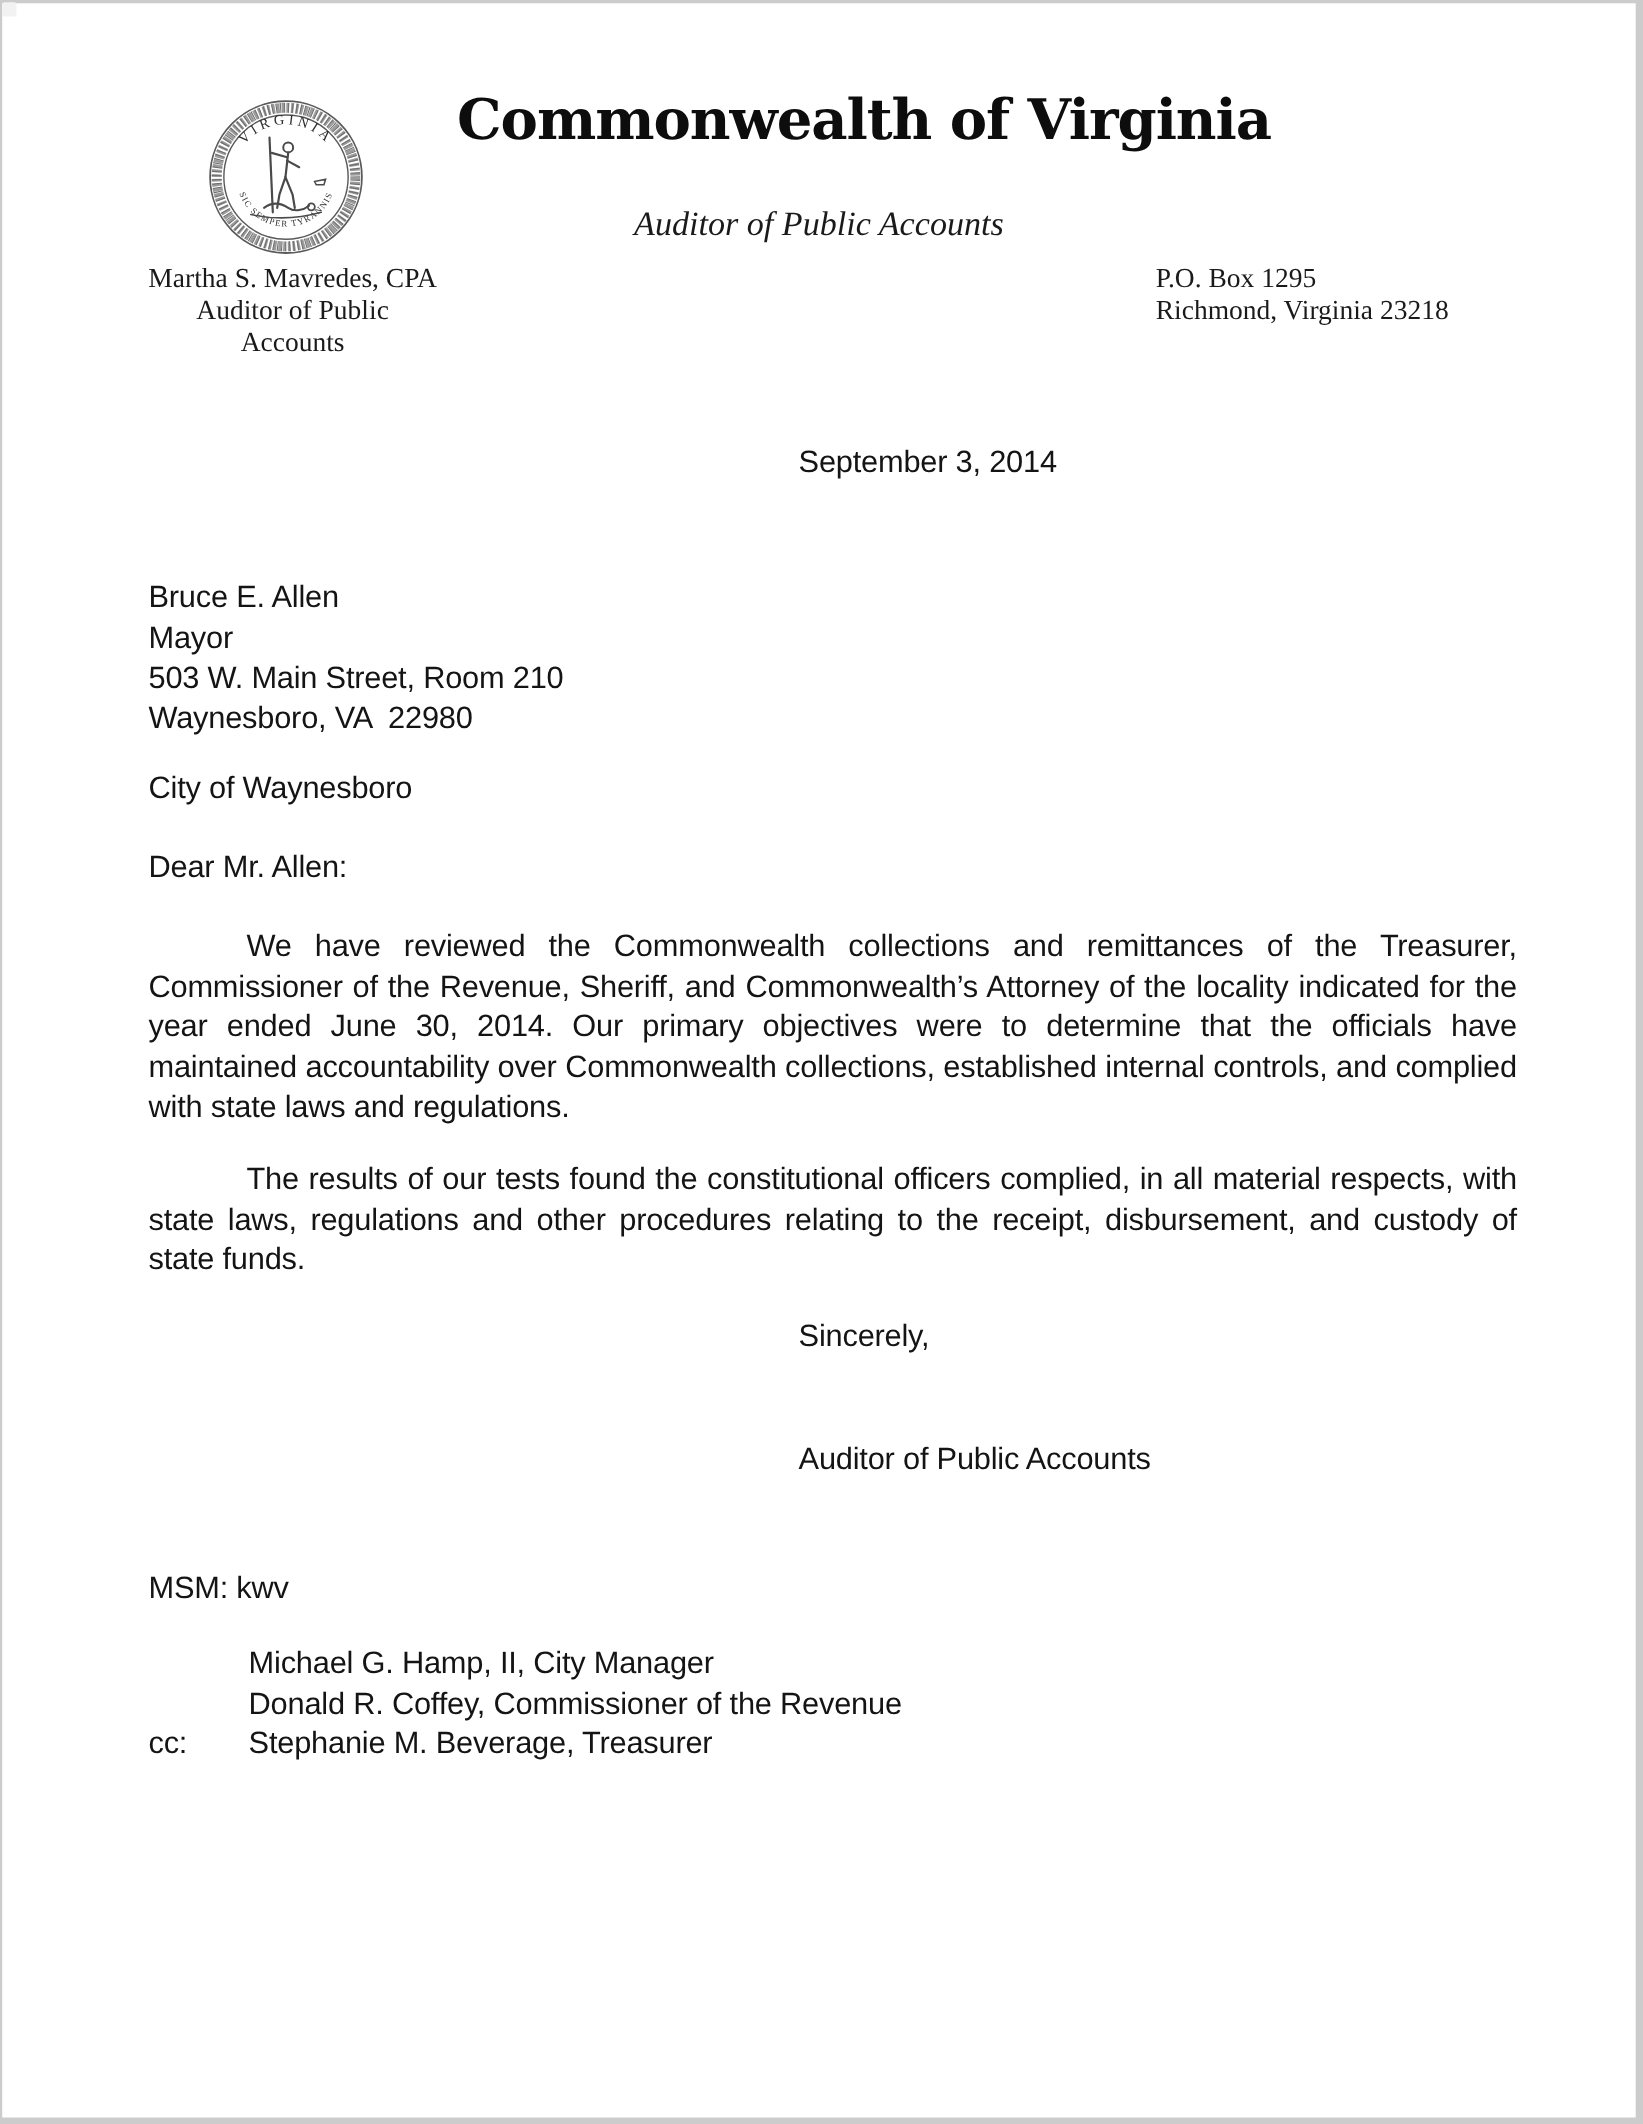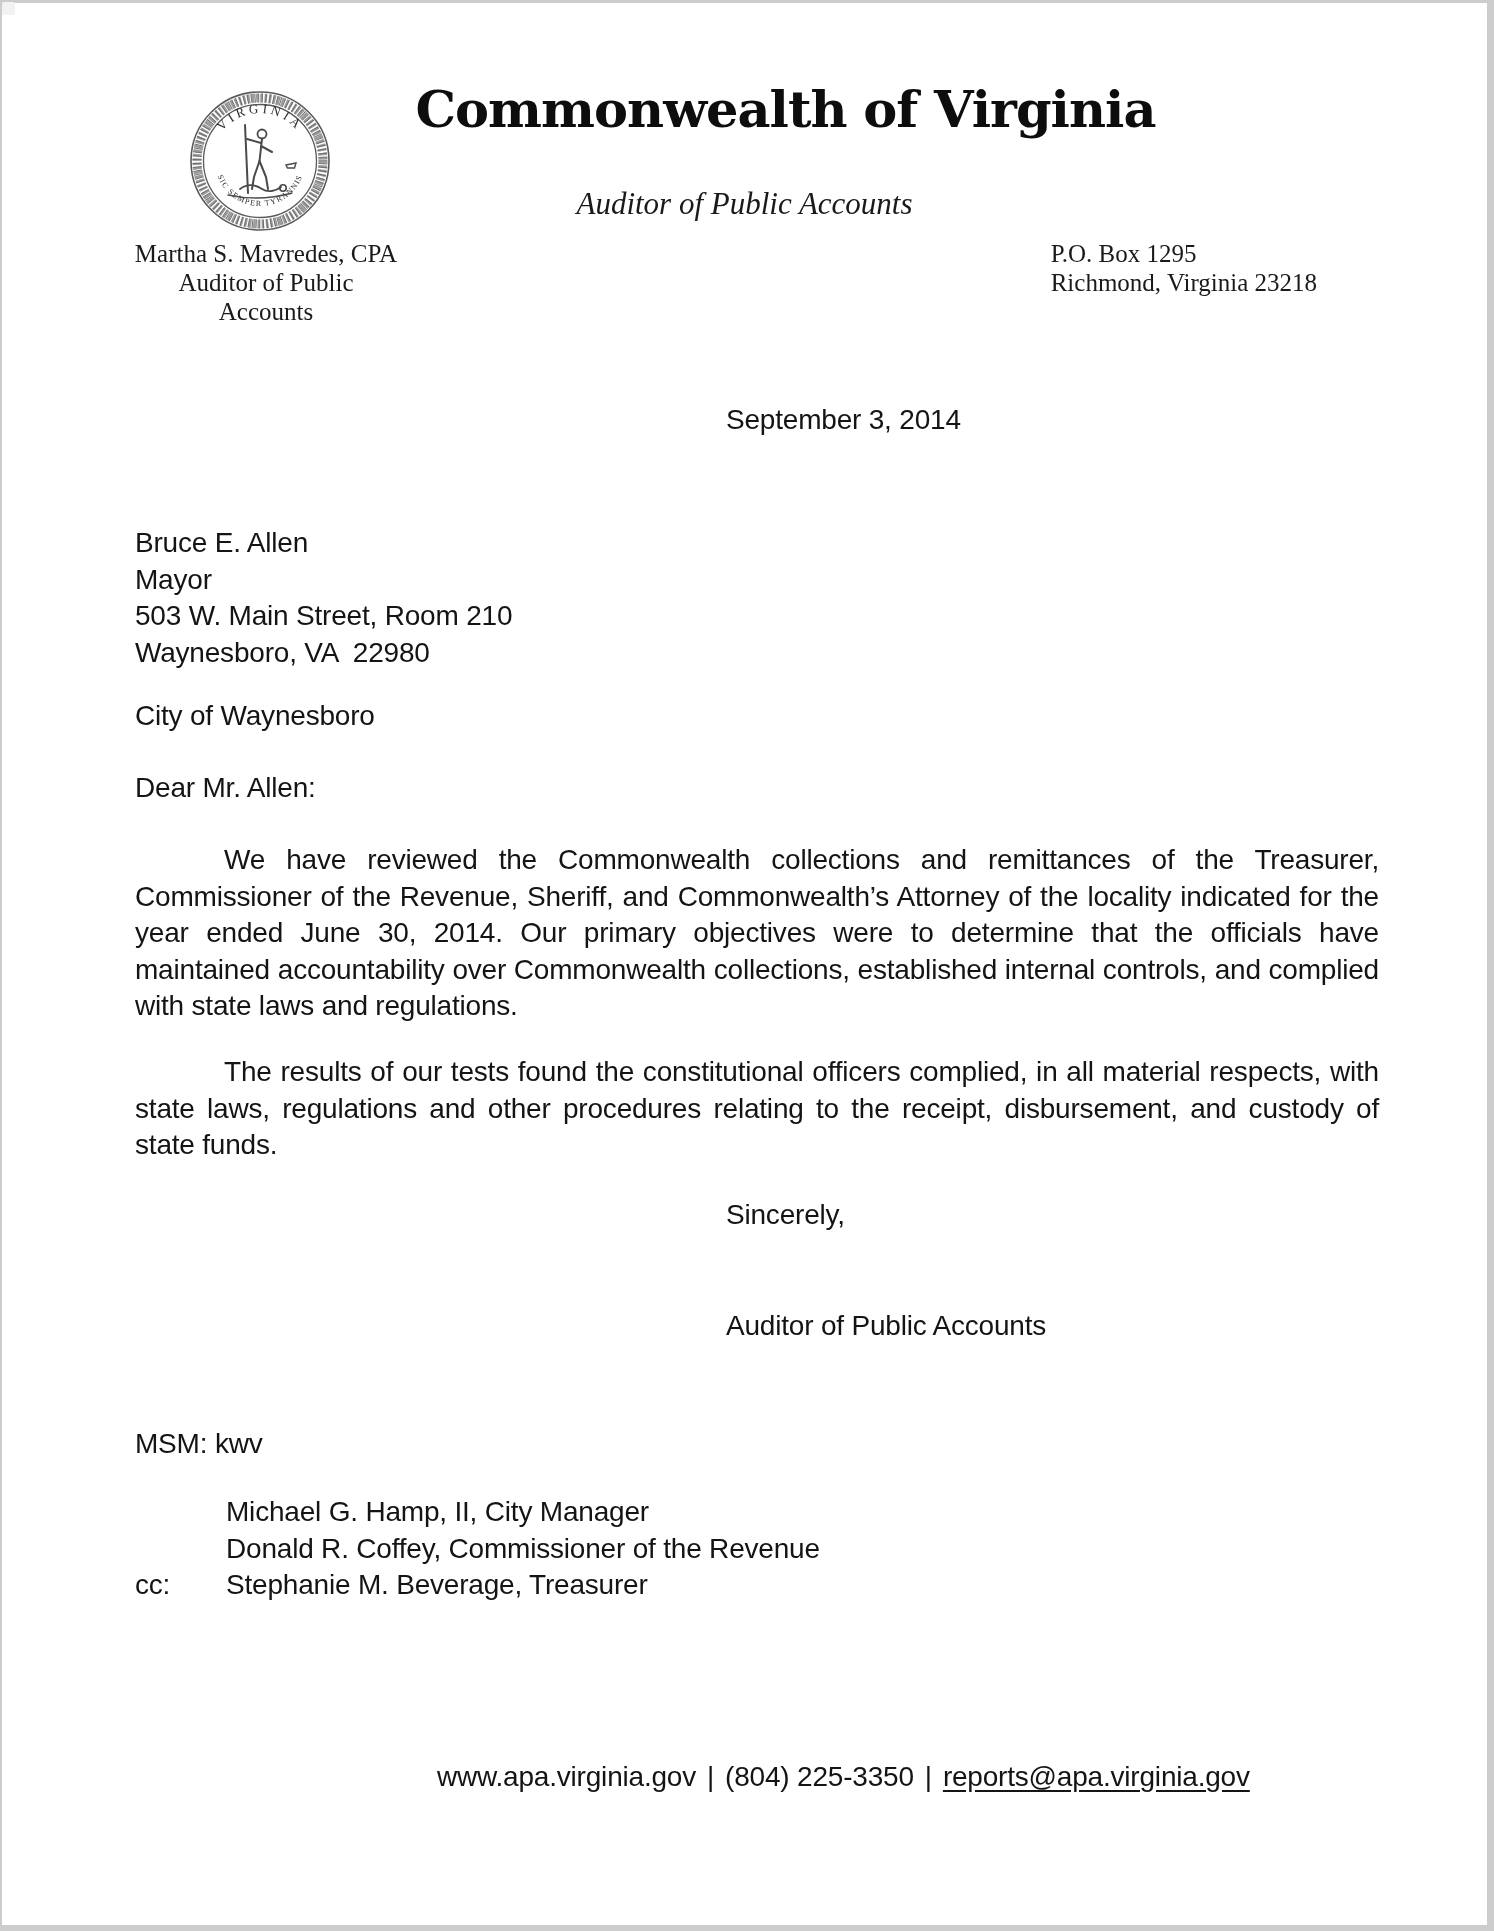--- a/index.html
+++ b/index.html
@@ -112,19 +112,16 @@
 
     <div class="blk cc">
       <div class="cc-label">cc:</div>
       <div>
         <div>Michael G. Hamp, II, City Manager</div>
         <div>Donald R. Coffey, Commissioner of the Revenue</div>
         <div>Stephanie M. Beverage, Treasurer</div>
       </div>
     </div>
 
-    <div class="footer">
-      <span>www.apa.virginia.gov</span><span class="sep">|</span><span>(804) 225-3350</span><span class="sep">|</span><span class="email">reports@apa.virginia.gov</span>
-    </div>
 
   </div>
   <div class="corner-artifact"></div>
 </div>
 
 </body></html>

